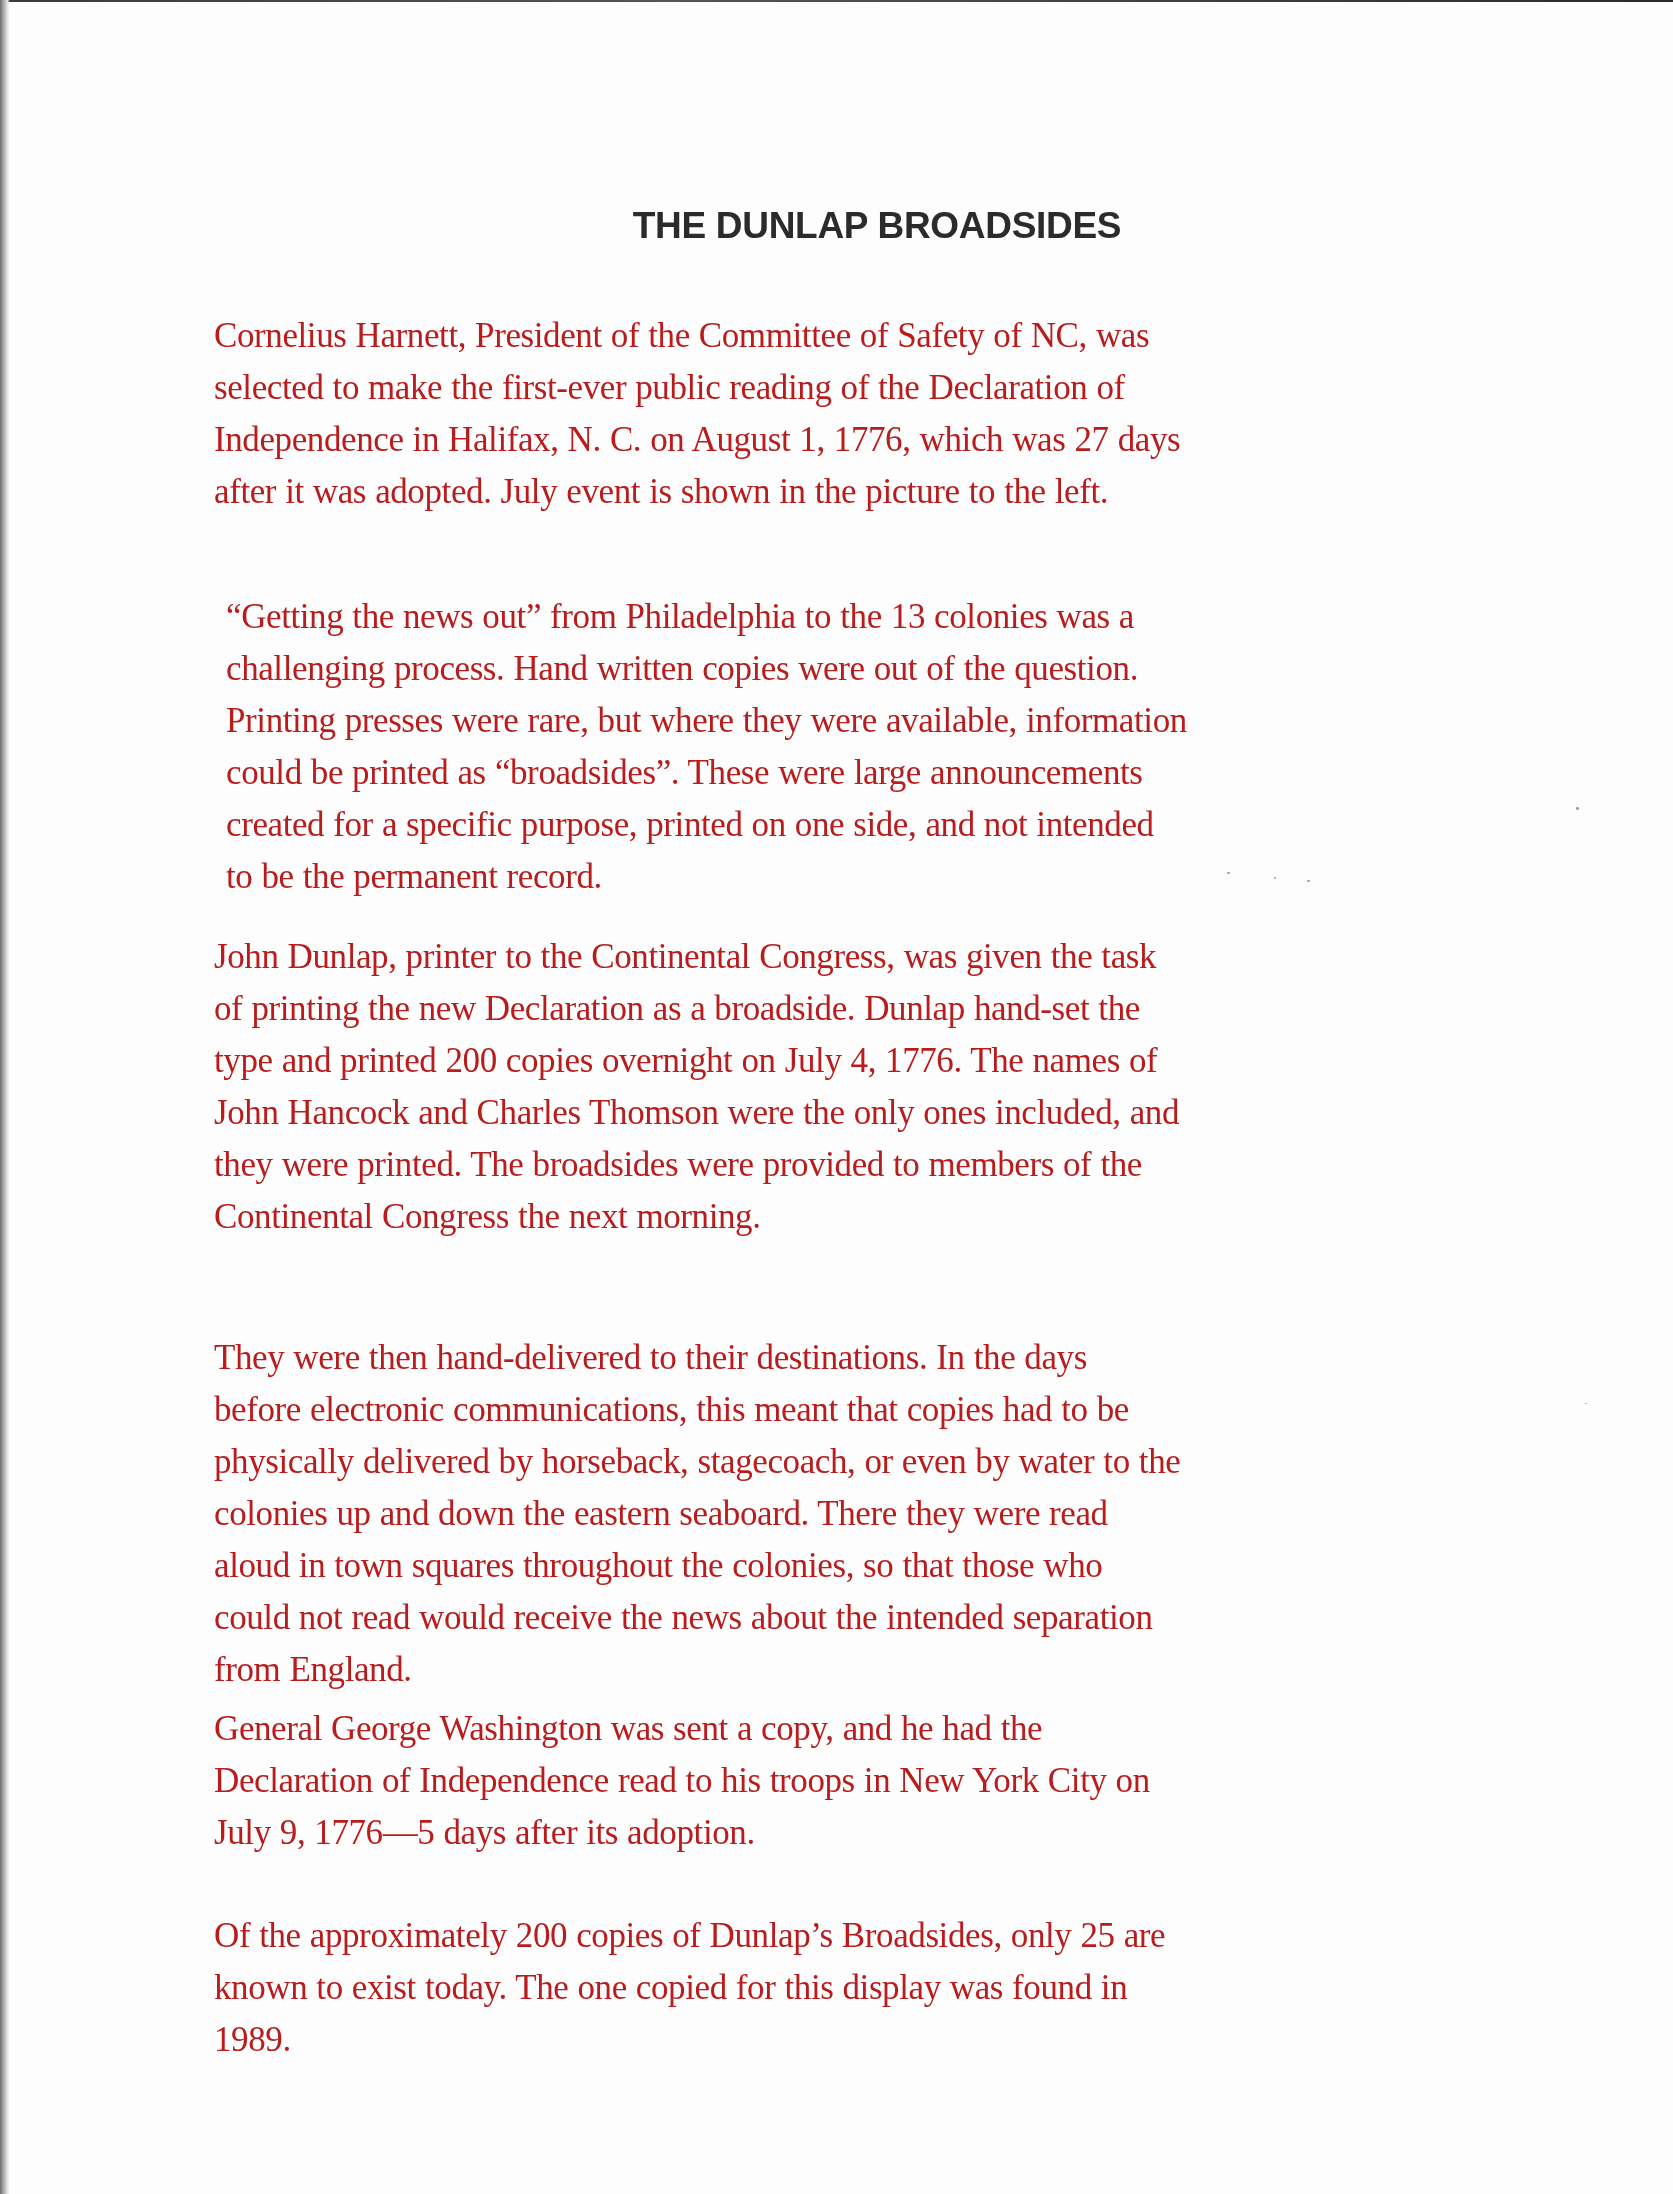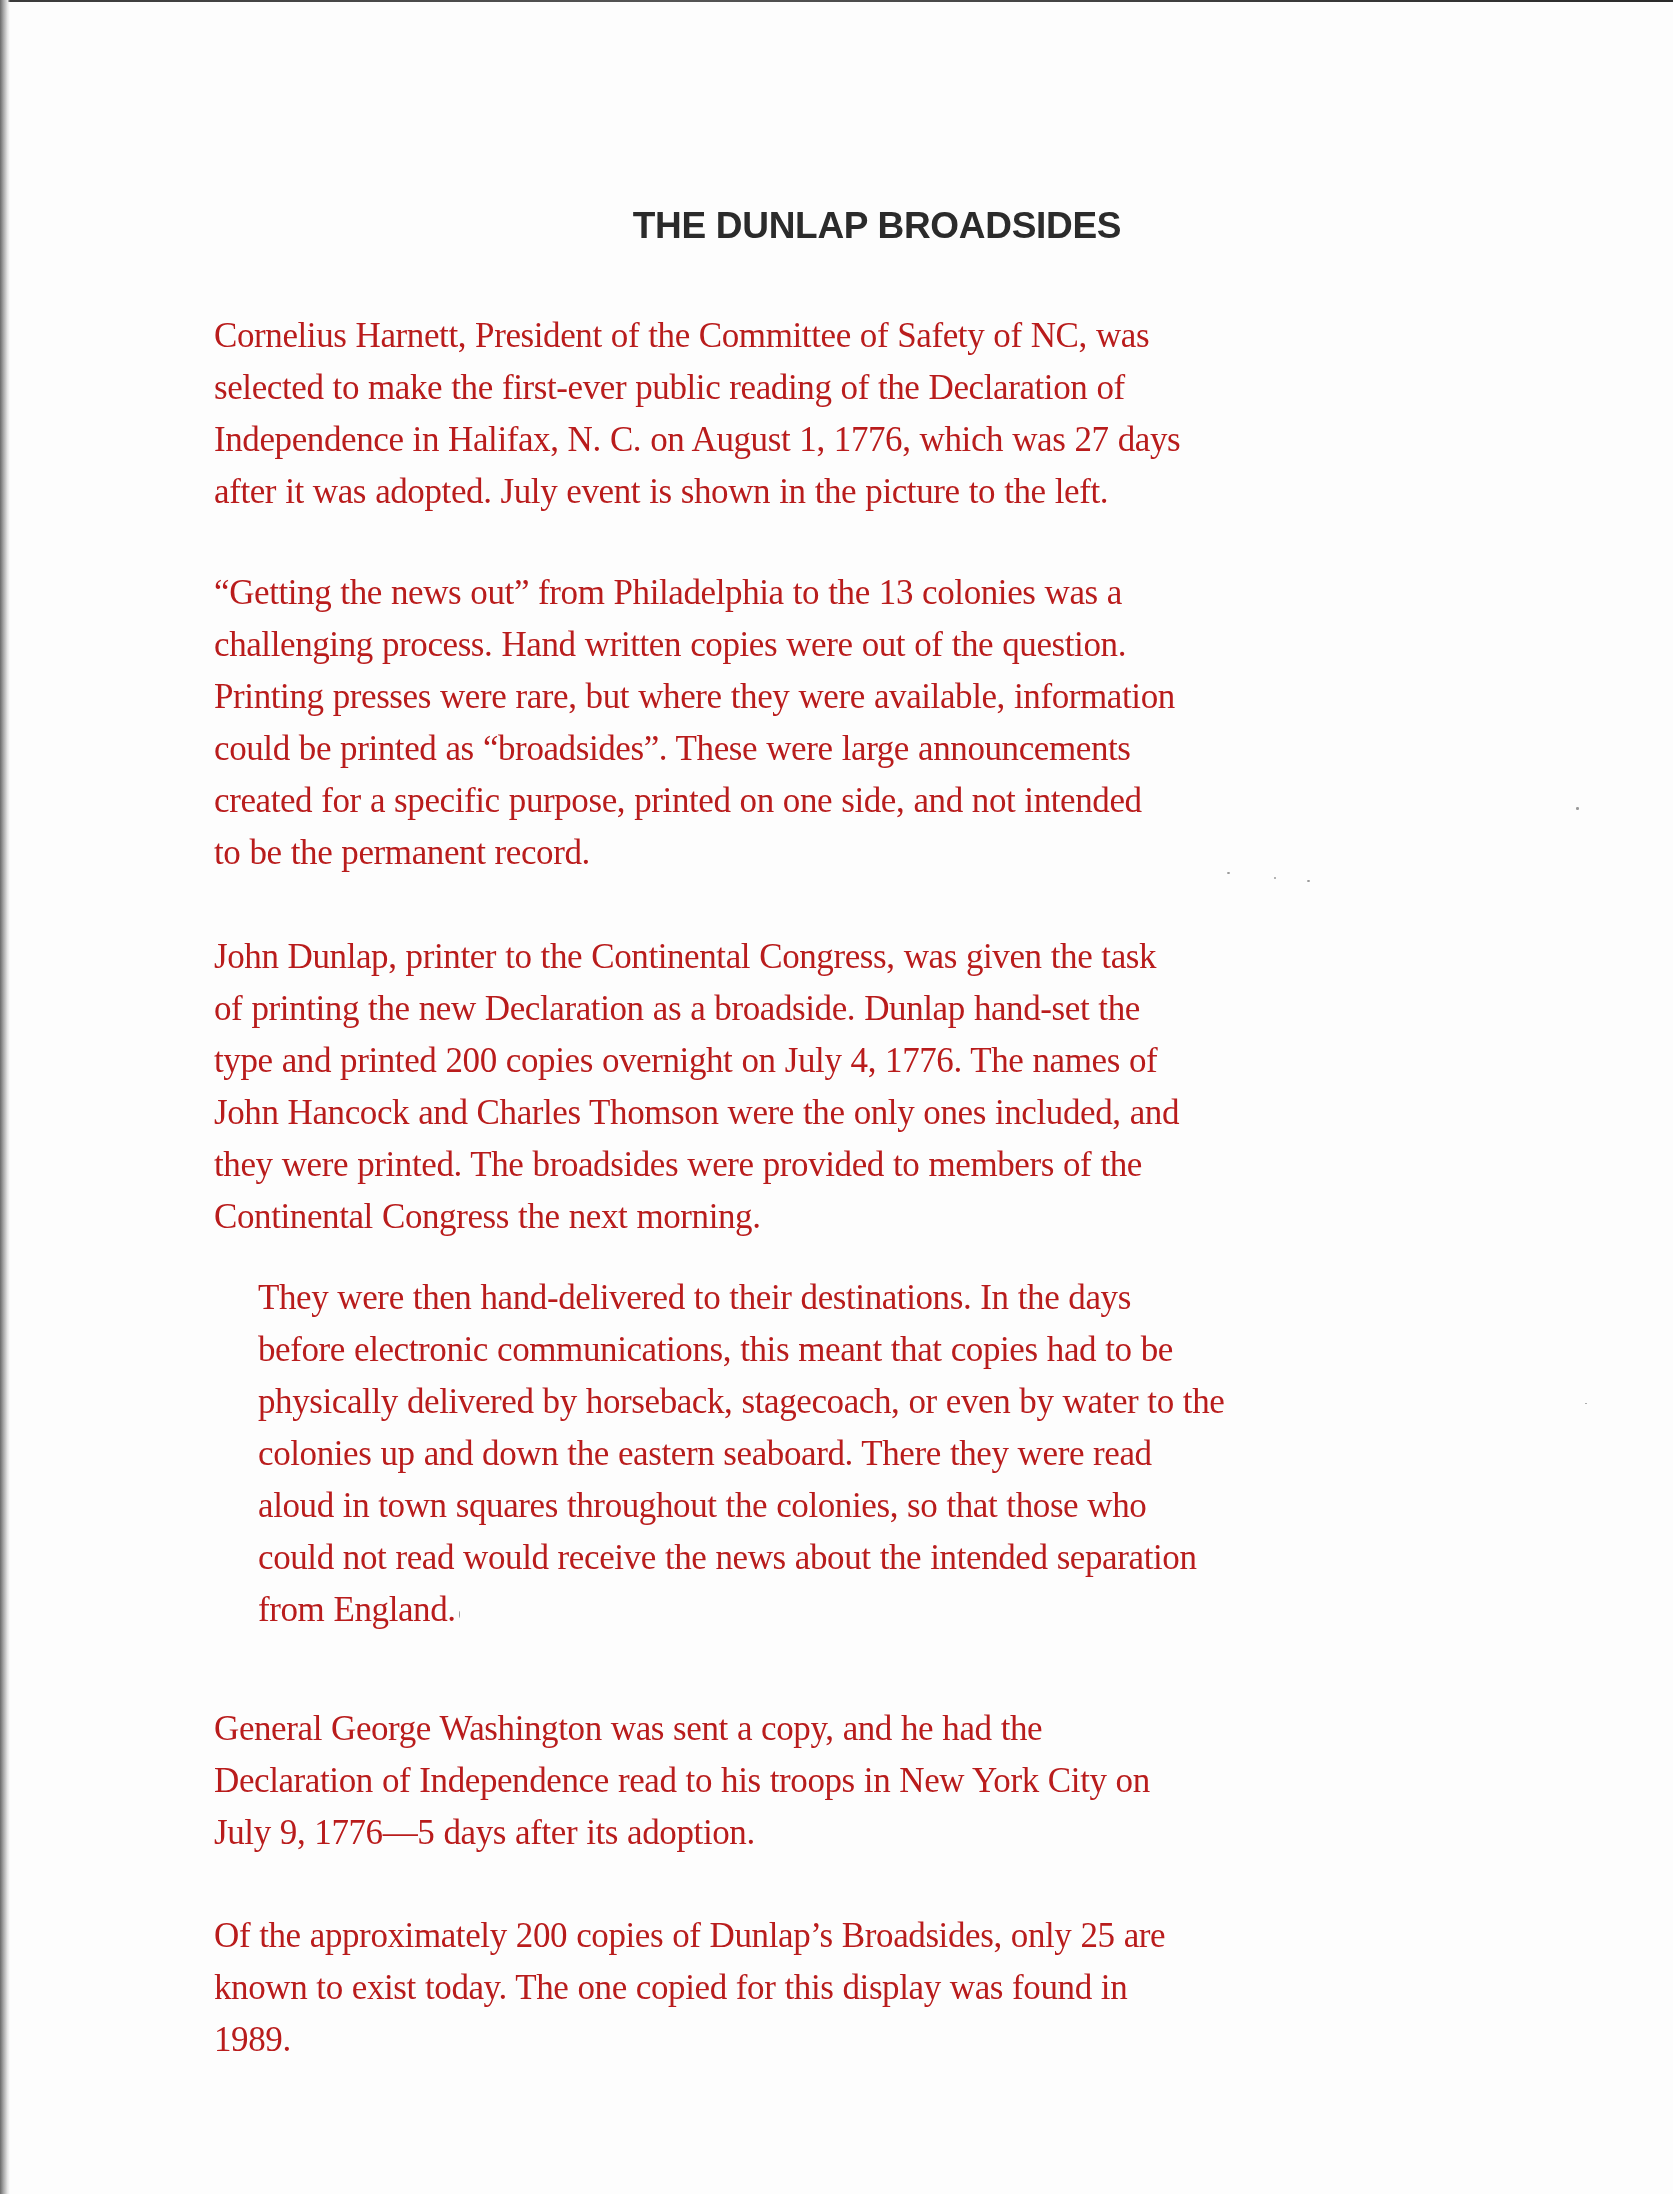--- a/index.html
+++ b/index.html
@@ -63,23 +63,23 @@
       line-height: 52px;
       color: #b91c1c;
       letter-spacing: -0.4px;
       word-spacing: 0.7px;
     }
     .line {
       display: block;
       white-space: nowrap;
     }
     #p1 { top: 310px; }
-    #p2 { top: 567px; }
+    #p2 { top: 591px; margin-left: 12px; }
     #p3 { top: 931px; }
-    #p4 { top: 1272px; margin-left: 44px; }
+    #p4 { top: 1332px; }
     #p5 { top: 1703px; }
     #p6 { top: 1910px; }
     .speck {
       position: absolute;
       background: #9a9a9a;
       border-radius: 50%;
     }
   </style>
 </head>
 <body>

